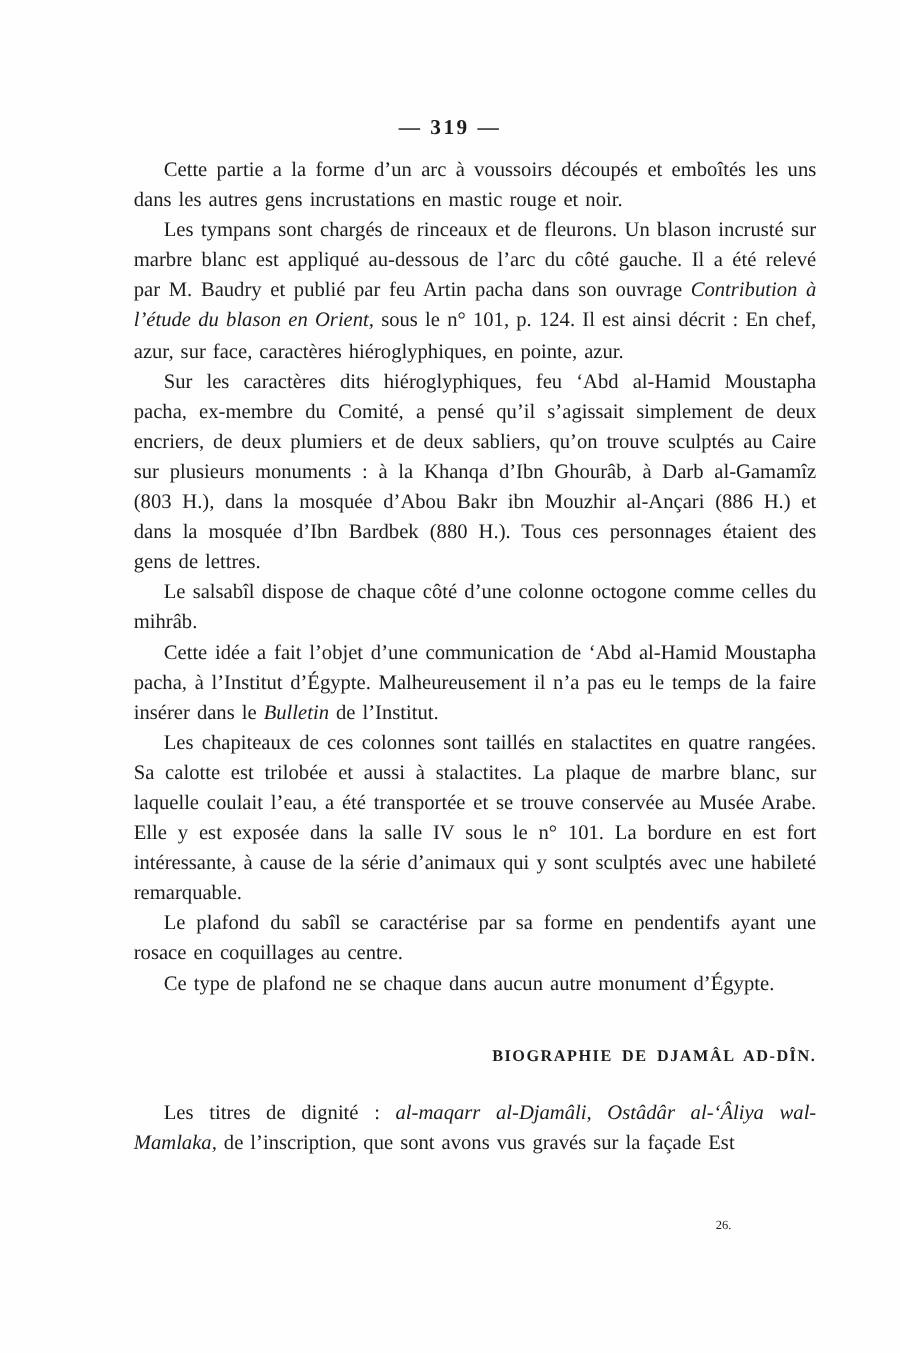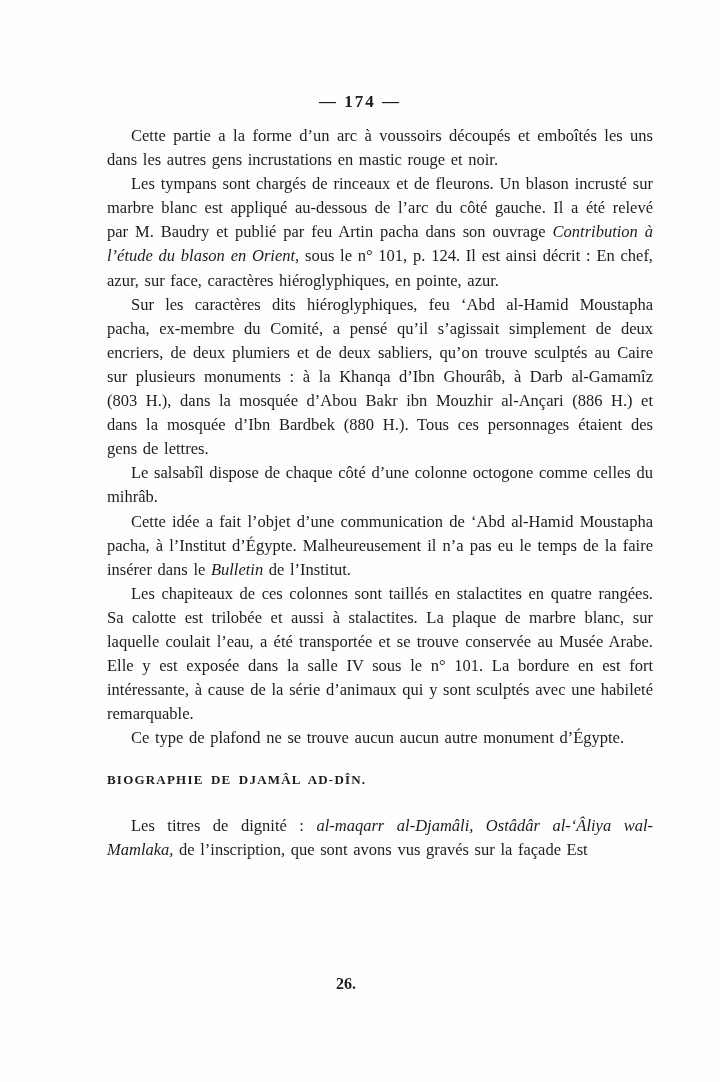--- a/index.html
+++ b/index.html
@@ -42,52 +42,53 @@
   }
   .body-paragraph {
     margin: 0;
     text-indent: 24px;
     word-spacing: 1.5px;
   }
   .body-paragraph em {
     font-style: italic;
   }
   .section-heading {
-    margin: 18px 0 21px 0;
-    text-align: left;
+    margin: 34px 0 21px 0;
+    text-align: right;
     text-indent: 0;
     font-size: 13px;
     font-weight: bold;
     letter-spacing: 1.2px;
     word-spacing: 3px;
   }
   .signature {
     position: absolute;
     top: 975px;
     left: 107px;
     width: 546px;
-    text-align: center;
+    text-align: right;
     padding-right: 68px;
     box-sizing: border-box;
-    font-size: 16px;
-    font-weight: 700;
+    font-size: 10px;
+    font-weight: 400;
   }
 </style>
 </head>
 <body>
 
 <div class="page" style="background: rgb(254, 254, 254); color: rgb(28, 28, 28);">
-  <div class="page-number">— 174 —</div>
+  <div class="page-number">— 319 —</div>
 
   <div class="text-block">
       <p class="body-paragraph"><span>Cette partie a la forme d’un arc à voussoirs découpés et emboîtés les uns dans les autres gens incrustations en mastic rouge et noir.</span></p>
       <p class="body-paragraph"><span>Les tympans sont chargés de rinceaux et de fleurons. Un blason incrusté sur marbre blanc est appliqué au-dessous de l’arc du côté gauche. Il a été relevé par M. Baudry et publié par feu Artin pacha dans son ouvrage </span><em>Contribution à l’étude du blason en Orient,</em><span> sous le n° 101, p. 124. Il est ainsi décrit : En chef, azur, sur face, caractères hiéroglyphiques, en pointe, azur.</span></p>
       <p class="body-paragraph"><span>Sur les caractères dits hiéroglyphiques, feu ‘Abd al-Hamid Moustapha pacha, ex-membre du Comité, a pensé qu’il s’agissait simplement de deux encriers, de deux plumiers et de deux sabliers, qu’on trouve sculptés au Caire sur plusieurs monuments : à la Khanqa d’Ibn Ghourâb, à Darb al-Gamamîz (803 H.), dans la mosquée d’Abou Bakr ibn Mouzhir al-Ançari (886 H.) et dans la mosquée d’Ibn Bardbek (880 H.). Tous ces personnages étaient des gens de lettres.</span></p>
       <p class="body-paragraph"><span>Le salsabîl dispose de chaque côté d’une colonne octogone comme celles du mihrâb.</span></p>
       <p class="body-paragraph"><span>Cette idée a fait l’objet d’une communication de ‘Abd al-Hamid Moustapha pacha, à l’Institut d’Égypte. Malheureusement il n’a pas eu le temps de la faire insérer dans le </span><em>Bulletin</em><span> de l’Institut.</span></p>
       <p class="body-paragraph"><span>Les chapiteaux de ces colonnes sont taillés en stalactites en quatre rangées. Sa calotte est trilobée et aussi à stalactites. La plaque de marbre blanc, sur laquelle coulait l’eau, a été transportée et se trouve conservée au Musée Arabe. Elle y est exposée dans la salle IV sous le n° 101. La bordure en est fort intéressante, à cause de la série d’animaux qui y sont sculptés avec une habileté remarquable.</span></p>
-      <p class="body-paragraph"><span>Ce type de plafond ne se trouve aucun aucun autre monument d’Égypte.</span></p>
+      <p class="body-paragraph"><span>Le plafond du sabîl se caractérise par sa forme en pendentifs ayant une rosace en coquillages au centre.</span></p>
+      <p class="body-paragraph"><span>Ce type de plafond ne se chaque dans aucun autre monument d’Égypte.</span></p>
       <h2 class="section-heading">BIOGRAPHIE DE DJAMÂL AD-DÎN.</h2>
       <p class="body-paragraph"><span>Les titres de dignité : </span><em>al-maqarr al-Djamâli, Ostâdâr al-‘Âliya wal-Mamlaka,</em><span> de l’inscription, que sont avons vus gravés sur la façade Est</span></p>
     </div>
 
   <div class="signature">26.</div>
 </div>
 
 </body></html>

